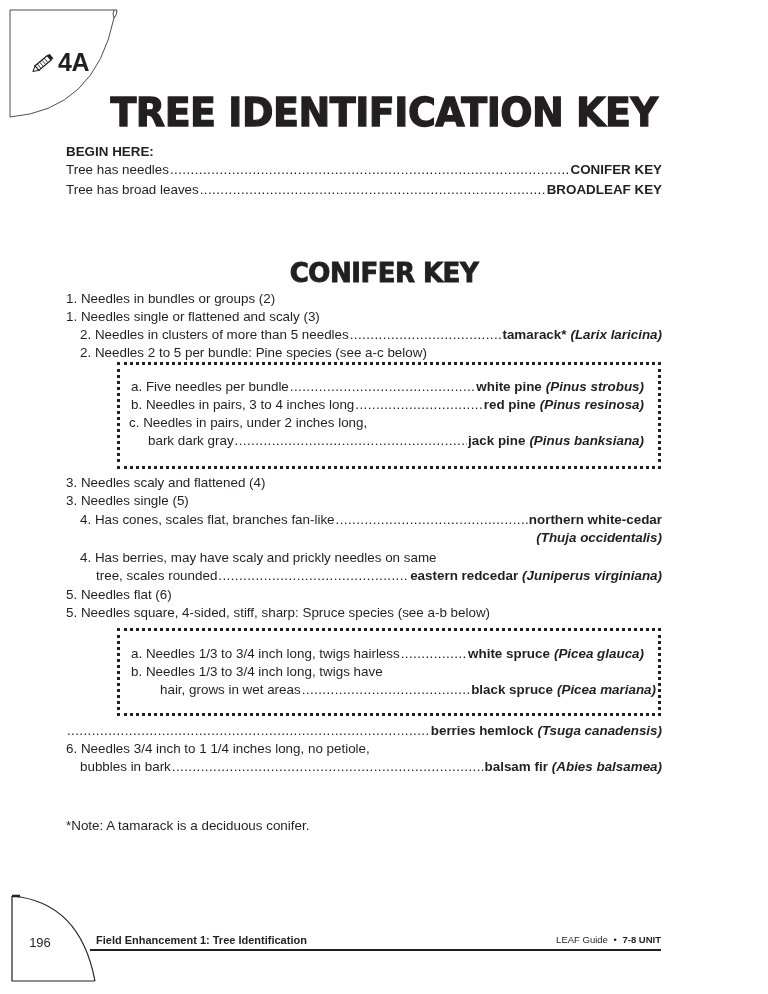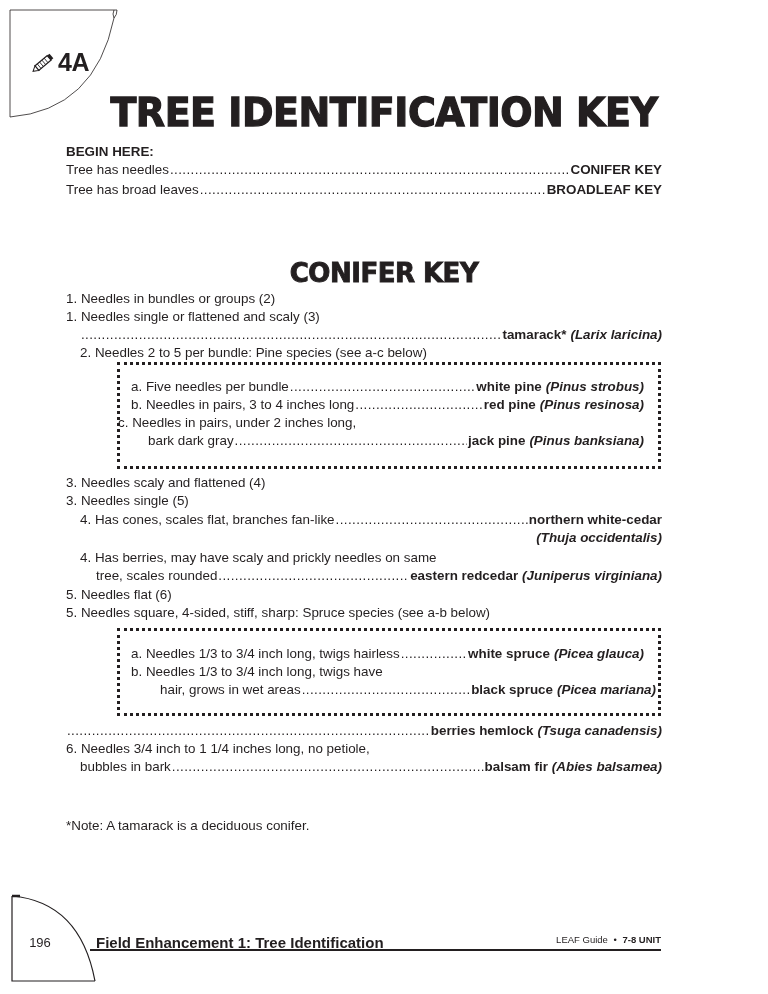--- a/index.html
+++ b/index.html
@@ -42,21 +42,21 @@
     }
     .line .res { flex: 0 0 auto; font-weight: bold; }
     .line .sci { flex: 0 0 auto; font-weight: bold; font-style: italic; margin-left: 4px; }
     .bold { font-weight: bold; }
     .dotbox {
       position: absolute; left: 117px; width: 544px;
       border: 3px dotted #231f20; box-sizing: border-box;
     }
     .footer-corner { left: 0; top: 888px; width: 110px; height: 106px; }
     .page-number { left: 20px; top: 935px; font-size: 13px; width: 40px; text-align: center; }
-    .footer-left { left: 96px; top: 934px; font-size: 15px; font-weight: bold; }
+    .footer-left { left: 96px; top: 934px; font-size: 11px; font-weight: bold; }
     .footer-right { left: 520px; width: 141px; top: 934px; font-size: 9.5px; text-align: right; }
     .footer-rule { left: 90px; top: 949px; width: 571px; height: 1.5px; background: #231f20; }
     .note { left: 66px; top: 818px; font-size: 13.4px; }
   </style>
 </head>
 <body>
 
 <svg class="abs corner-tab" viewBox="0 0 120 120">
   <path d="M10 10 H117 M117 10 Q117 15 114 18 Q112 14 114 10" fill="none" stroke="#231f20" stroke-width="0.8"></path>
   <path d="M10 10 V117 Q95 110 114 18" fill="none" stroke="#231f20" stroke-width="0.8"></path>
@@ -94,20 +94,21 @@
 <div class="abs section-title">CONIFER KEY</div>
 
 <div class="line" style="left:66px; top:290px;">
     <span class="txt">1. Needles in bundles or groups (2)</span>
   </div>
 <div class="line" style="left:66px; top:308px;">
     <span class="txt">1. Needles single or flattened and scaly (3)</span>
   </div>
 
 <div class="line" style="left:80px; top:326px; width:582px;">
+  <span class="txt">2. Needles in clusters of more than 5 needles</span>
   <span class="dots"></span>
   <span class="res">tamarack*</span>
   <span class="sci">(Larix laricina)</span>
 </div>
 <div class="line" style="left:80px; top:344px;">
     <span class="txt">2. Needles 2 to 5 per bundle: Pine species (see a-c below)</span>
   </div>
 
 <div class="dotbox" style="top:362px; height:107px;"></div>
 <div class="line" style="left:131px; top:378px; width:513px;">
@@ -115,21 +116,21 @@
   <span class="dots"></span>
   <span class="res">white pine</span>
   <span class="sci">(Pinus strobus)</span>
 </div>
 <div class="line" style="left:131px; top:396px; width:513px;">
   <span class="txt">b. Needles in pairs, 3 to 4 inches long</span>
   <span class="dots"></span>
   <span class="res">red pine</span>
   <span class="sci">(Pinus resinosa)</span>
 </div>
-<div class="line" style="left:118px; top:414px;">
+<div class="line" style="left:129px; top:414px;">
     <span class="txt">c. Needles in pairs, under 2 inches long,</span>
   </div>
 <div class="line" style="left:148px; top:432px; width:496px;">
   <span class="txt">bark dark gray </span>
   <span class="dots"></span>
   <span class="res">jack pine</span>
   <span class="sci">(Pinus banksiana)</span>
 </div>
 
 <div class="line" style="left:66px; top:474px;">

